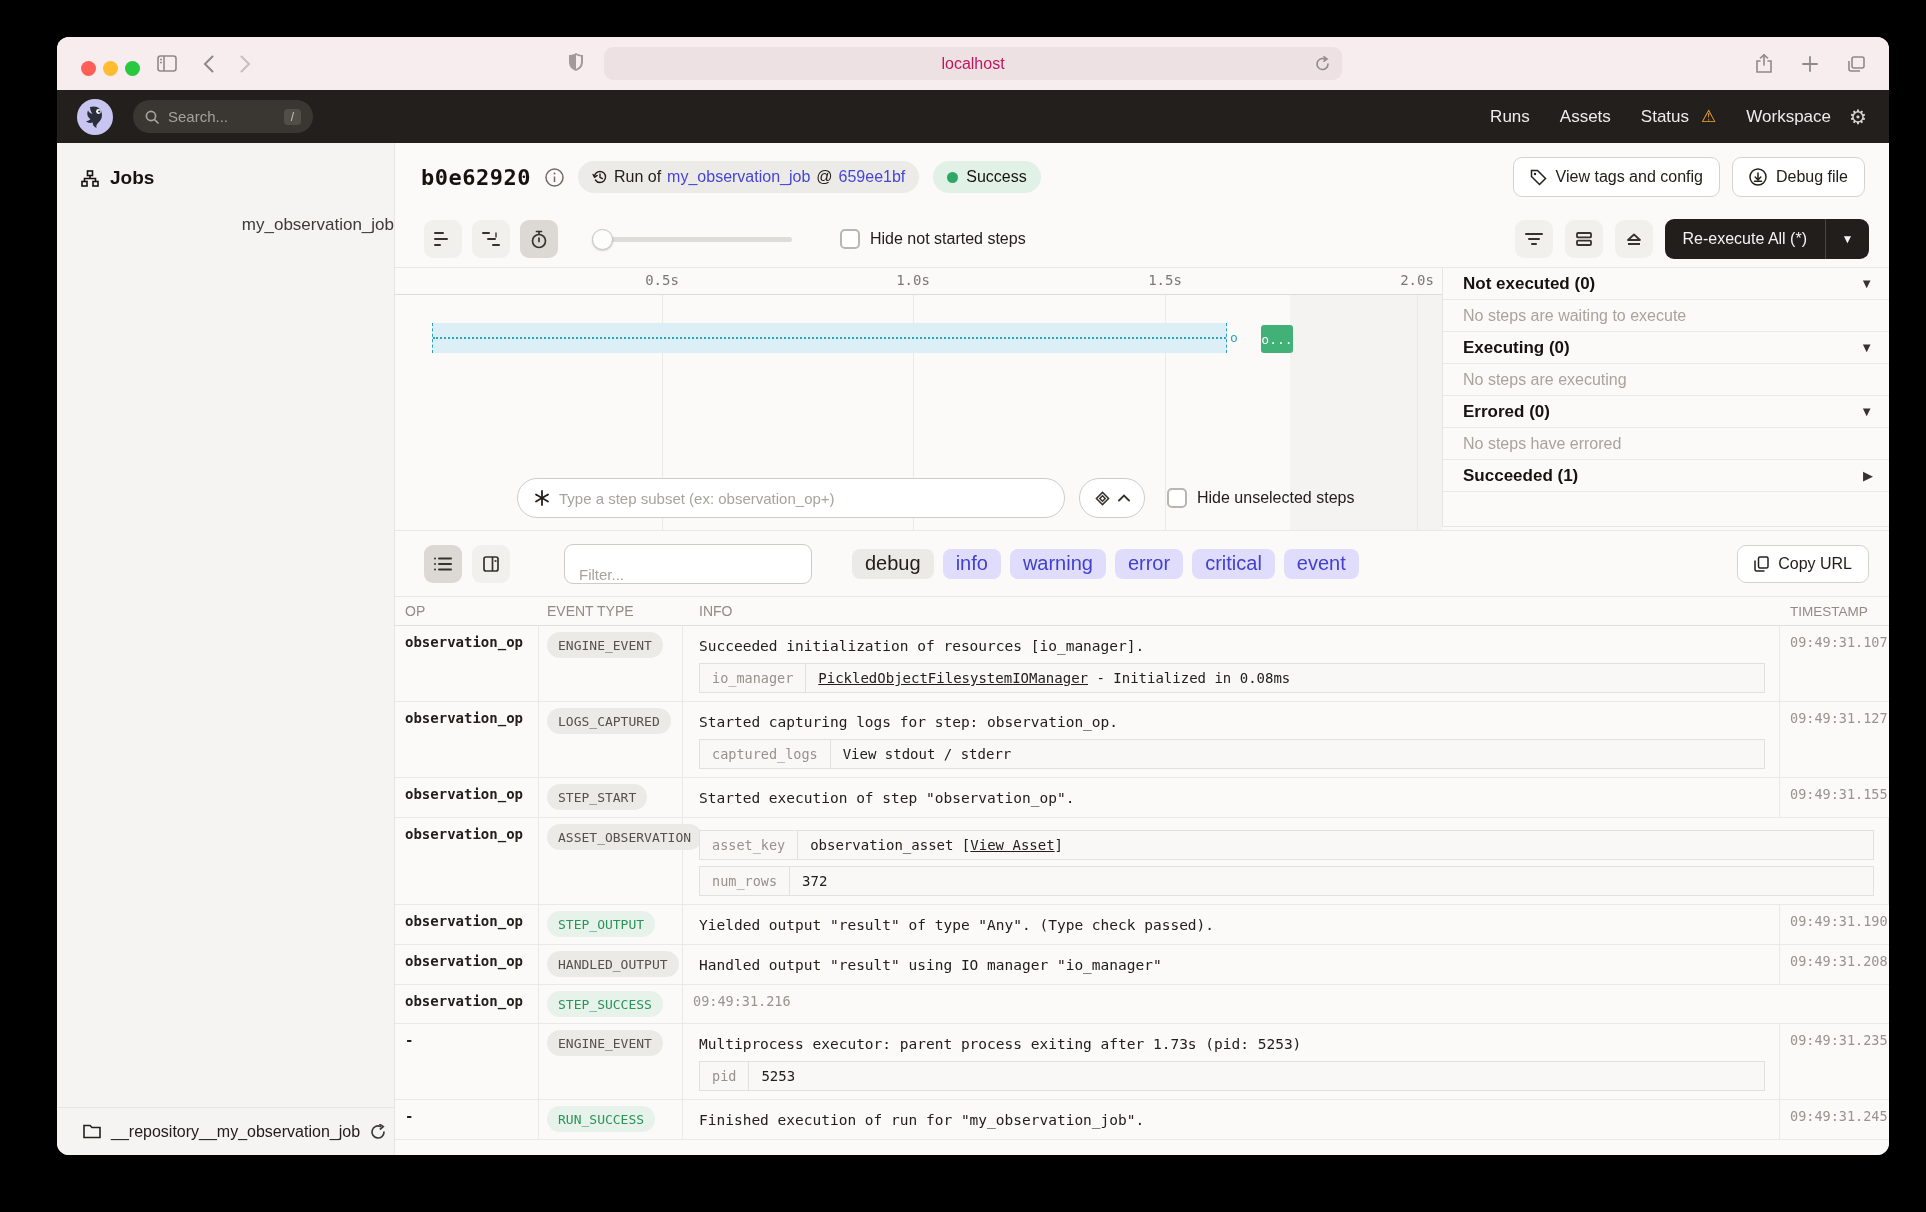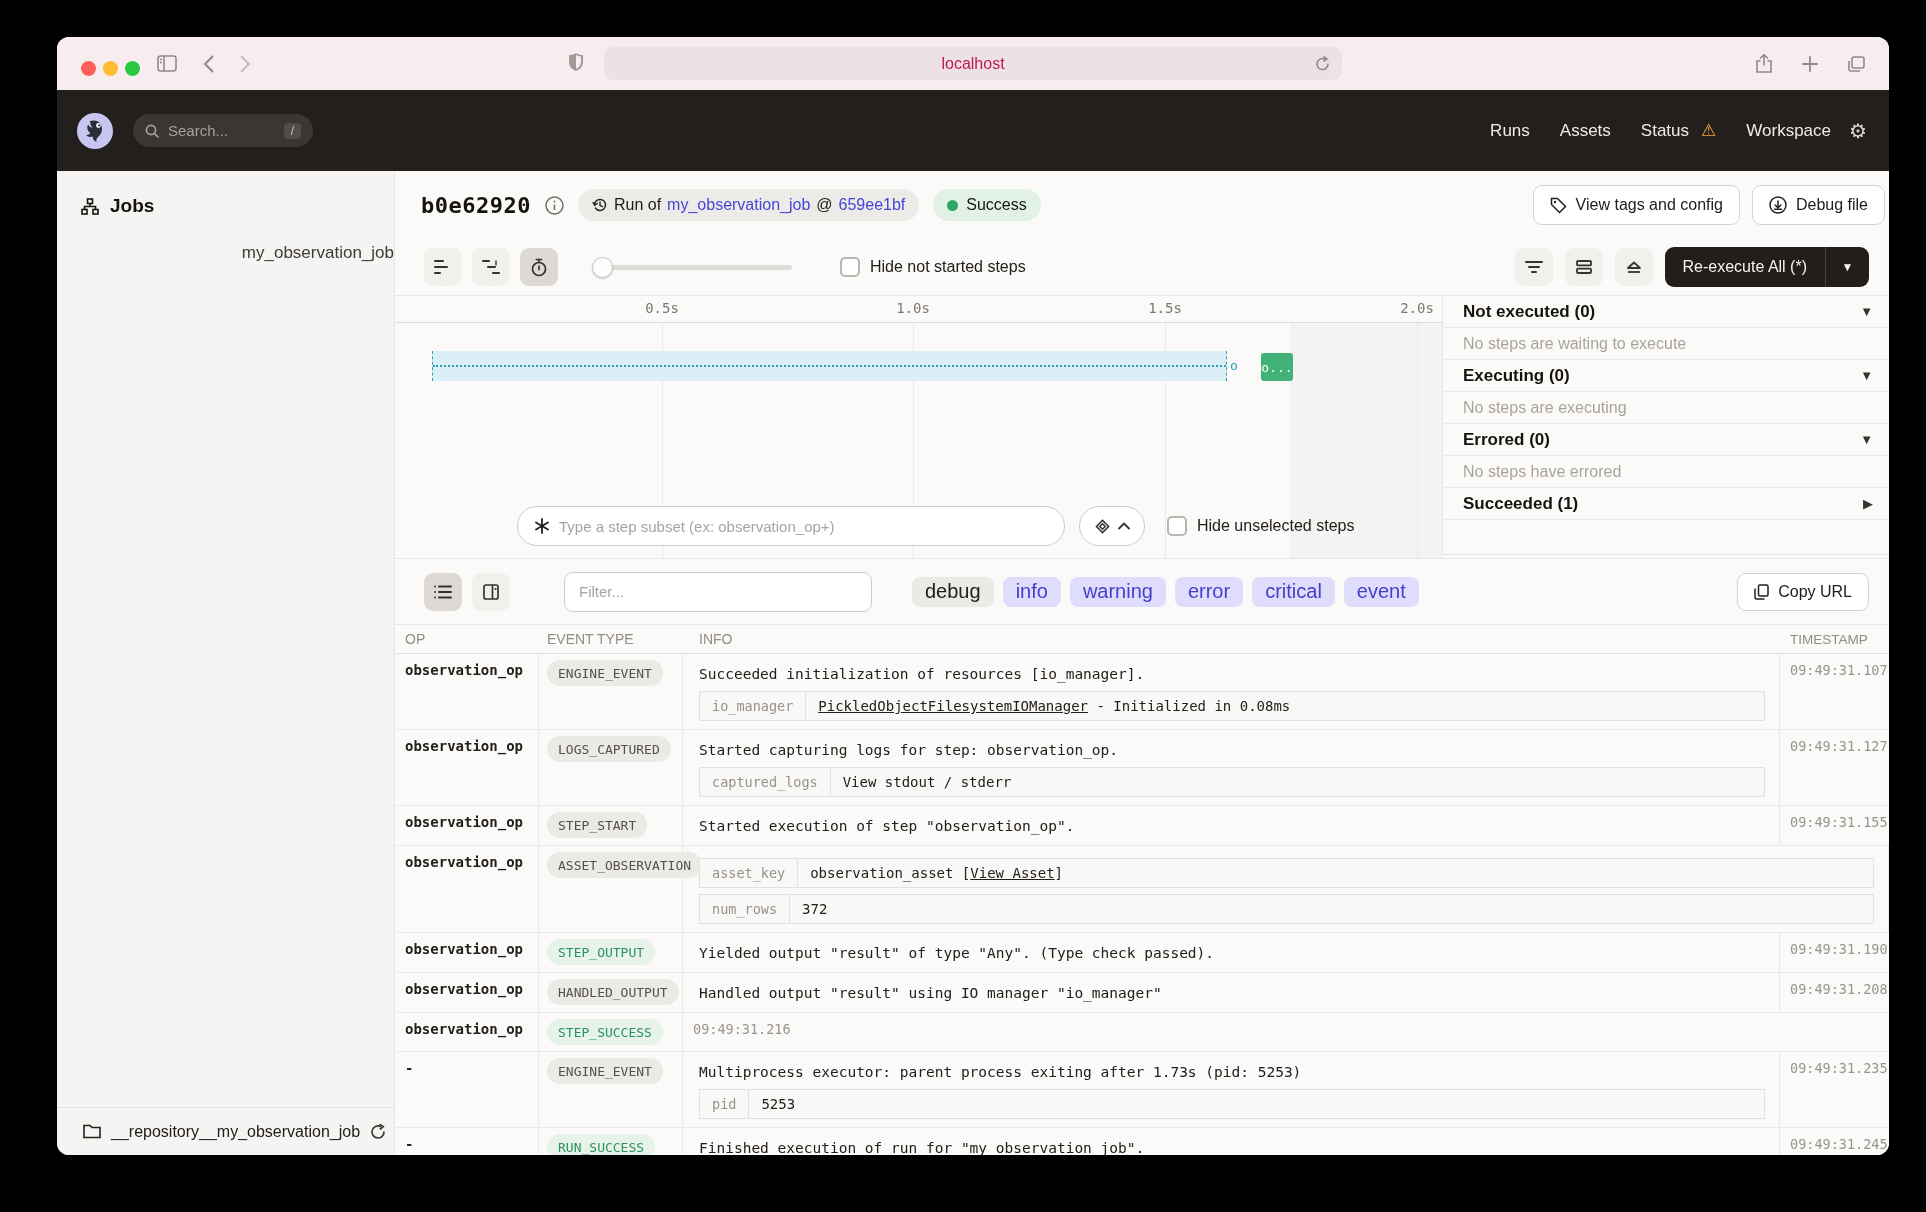--- a/index.html
+++ b/index.html
@@ -13,41 +13,41 @@
   .tl { position:absolute; top:24px; width:15px; height:15px; border-radius:50%; }
   .tl.red{ left:24px; background:#FF5F57; } .tl.yellow{ left:46px; background:#FEBC2E; } .tl.green{ left:68px; background:#28C840; }
   .chrome-ic { color:#8E8A88; display:inline-flex; align-items:center; justify-content:center; }
   .c-left { position:absolute; left:100px; display:flex; gap:26px; align-items:center; }
   .urlbar { position:absolute; left:547px; top:10px; width:738px; height:33px; background:#EDE1E3; border-radius:9px; display:flex; align-items:center; justify-content:center; color:#be185d; font-size:16px; }
   .urlbar .reload { position:absolute; right:12px; color:#8E8A88; }
   .shield { position:absolute; left:512px; top:16px; color:#A09B99; }
   .c-right { position:absolute; right:24px; display:flex; gap:30px; align-items:center; }
 
   
-  .appheader { height:81px; background:#231F1C; flex:none; display:flex; align-items:center; position:relative; }
+  .appheader { height:53px; background:#231F1C; flex:none; display:flex; align-items:center; position:relative; }
   .logo { width:36px; height:36px; margin-left:20px; flex:none; }
   .searchpill { margin-left:20px; width:180px; height:33px; background:#3A3631; border-radius:17px; display:flex; align-items:center; padding:0 12px; gap:9px; color:#A5A19B; font-size:15px; }
   .slashkey { margin-left:auto; background:#514D47; color:#C9C5BF; border-radius:4px; font-size:12px; padding:1px 7px; }
   .nav { position:absolute; right:58px; display:flex; gap:30px; align-items:center; color:#EDECEA; font-size:17px; }
   .nav .navitem { cursor:pointer; }
   .warn { color:#F2A33C; font-size:17px; margin-left:-18px; }
   .gearbtn { position:absolute; right:22px; color:#D7D5D1; font-size:20px; }
 
   
   .content { flex:1; display:flex; min-height:0; }
   .sidebar { width:338px; flex:none; background:#F5F4F2; border-right:1px solid #E7E5E2; position:relative;text-align:right; }
   .sb-title { display:flex; align-items:center; gap:11px; padding:24px 0 0 24px; font-size:19px; font-weight:bold; color:#16130F; }
   .sb-item { padding:26px 0 0 26px; font-size:17px; color:#3E3B36; cursor:pointer; }
   .sb-repo { position:absolute; left:0; right:0; bottom:0; height:48px; border-top:1px solid #E7E5E2; display:flex; align-items:center; gap:10px; padding:0 14px 0 26px; font-size:16px; color:#23201C; }
   .sb-repo .refresh { color:#3E3B36; font-size:17px; }
 
   .main { flex:1; display:flex; flex-direction:column; min-width:0; background:#FBFAF9; }
 
   
-  .runheader { height:68px; flex:none; display:flex; align-items:center; padding:0 4px 0 26px; gap:14px; }
+  .runheader { height:68px; flex:none; display:flex; align-items:center; padding:0 24px 0 26px; gap:14px; }
   .runid { font-size:22px; font-weight:bold; color:#16130F; letter-spacing:.5px; }
   .infoic { color:#706C66; }
   .runofpill { height:32px; background:#ECEBE8; border-radius:16px; display:flex; align-items:center; gap:6px; padding:0 14px; font-size:16px; color:#23201C; }
   .runofpill a { color:#4645D6; text-decoration:none; }
   .badge { height:32px; background:#E1F1E6; border-radius:16px; display:flex; align-items:center; gap:8px; padding:0 14px; font-size:16px; color:#16130F; }
   .dot { width:11px; height:11px; border-radius:50%; background:#2FA767; }
   .rh-right { margin-left:auto; display:flex; gap:12px; }
   .obtn { height:40px; background:#FFF; border:1px solid #D5D3CF; border-radius:9px; display:flex; align-items:center; gap:9px; padding:0 16px; font-size:16px; color:#23201C; cursor:pointer; }
 
   
@@ -85,21 +85,21 @@
   
   .subsetrow { position:absolute; left:122px; bottom:12px; display:flex; align-items:center; }
   .subsetinput { width:548px; height:40px; background:#FFF; border:1px solid #CFCCC7; border-radius:20px; display:flex; align-items:center; gap:9px; padding:0 16px; }
   .subsetinput input { border:none; outline:none; flex:1; font-size:15px; color:#23201C; background:transparent; }
   .subsetinput input::placeholder { color:#A8A49D; }
   .zoombtn { margin-left:14px; width:66px; height:40px; background:#FFF; border:1px solid #CFCCC7; border-radius:20px; display:flex; align-items:center; justify-content:center; gap:8px; color:#36332E; cursor:pointer; }
   .subsetrow .chkwrap { display:flex; align-items:center; margin-left:22px; }
 
   
   .logtoolbar { height:65px; flex:none; display:flex; align-items:center; padding:0 20px 0 29px; gap:10px; }
-  .filterinput { width:308px; height:40px; border:1px solid #CFCCC7; border-radius:9px; background:#FFF; margin-left:44px; display:flex; align-items:center; padding:0 14px; }
+  .filterinput { width:248px; height:40px; border:1px solid #CFCCC7; border-radius:9px; background:#FFF; margin-left:44px; display:flex; align-items:flex-end; padding:0 14px; }
   .filterinput input { border:none; outline:none; width:100%; font-size:15px; background:transparent; color:#23201C; }
   .filterinput input::placeholder { color:#A8A49D; }
   .levels { display:flex; gap:9px; margin-left:30px; }
   .lvl { height:30px; border-radius:8px; display:flex; align-items:center; padding:0 13px; font-size:20px; cursor:pointer; }
   .lvl.on { background:#DFDDFB; color:#4340CE; }
   .lvl.off { background:#ECEAE6; color:#23201C; }
   .copyurl { margin-left:auto; }
 
   
   .logtable { flex:1; display:flex; flex-direction:column; min-height:0; }

